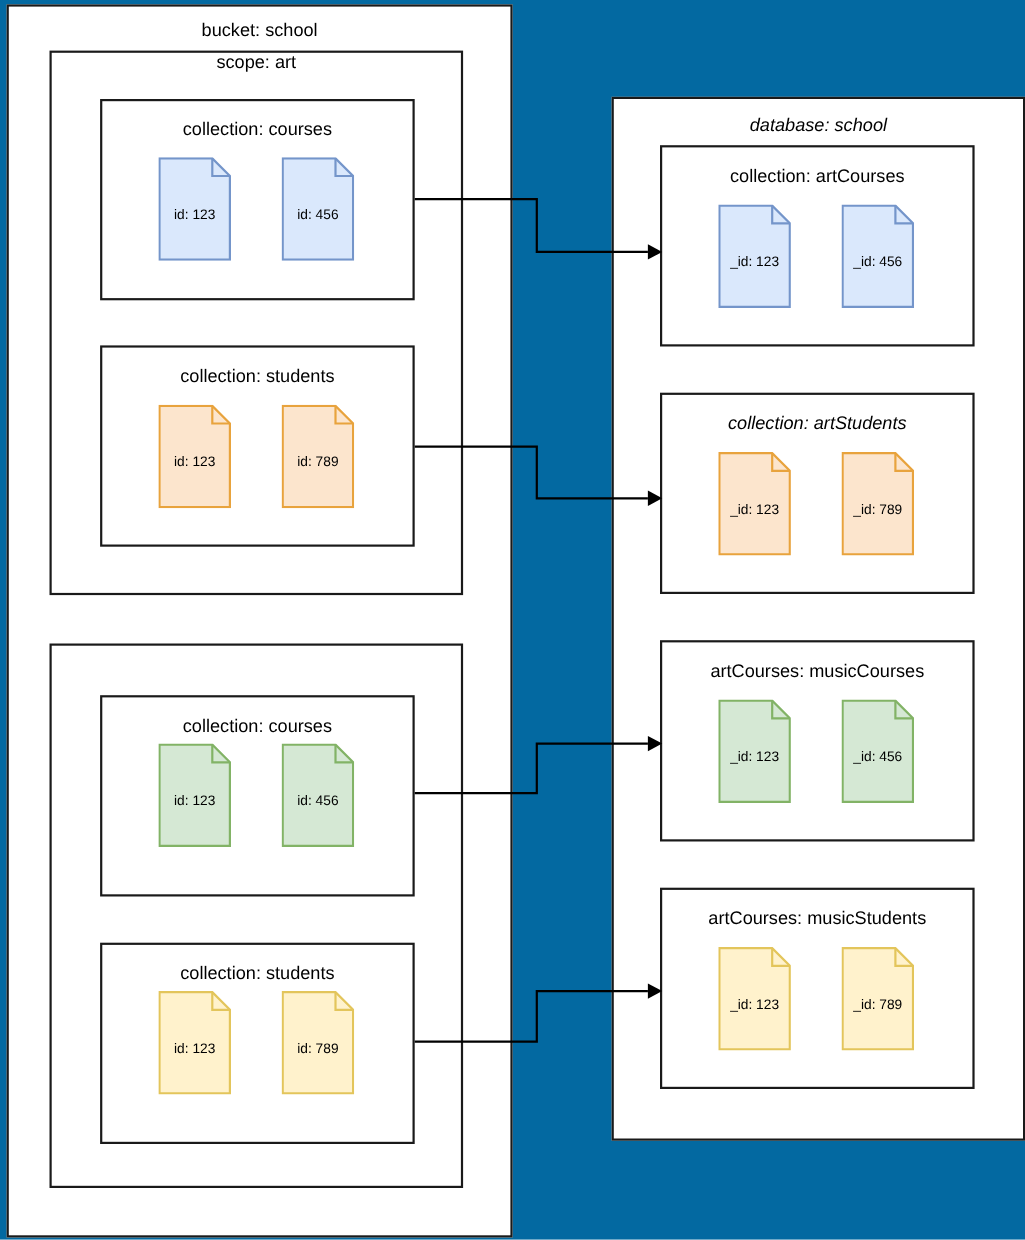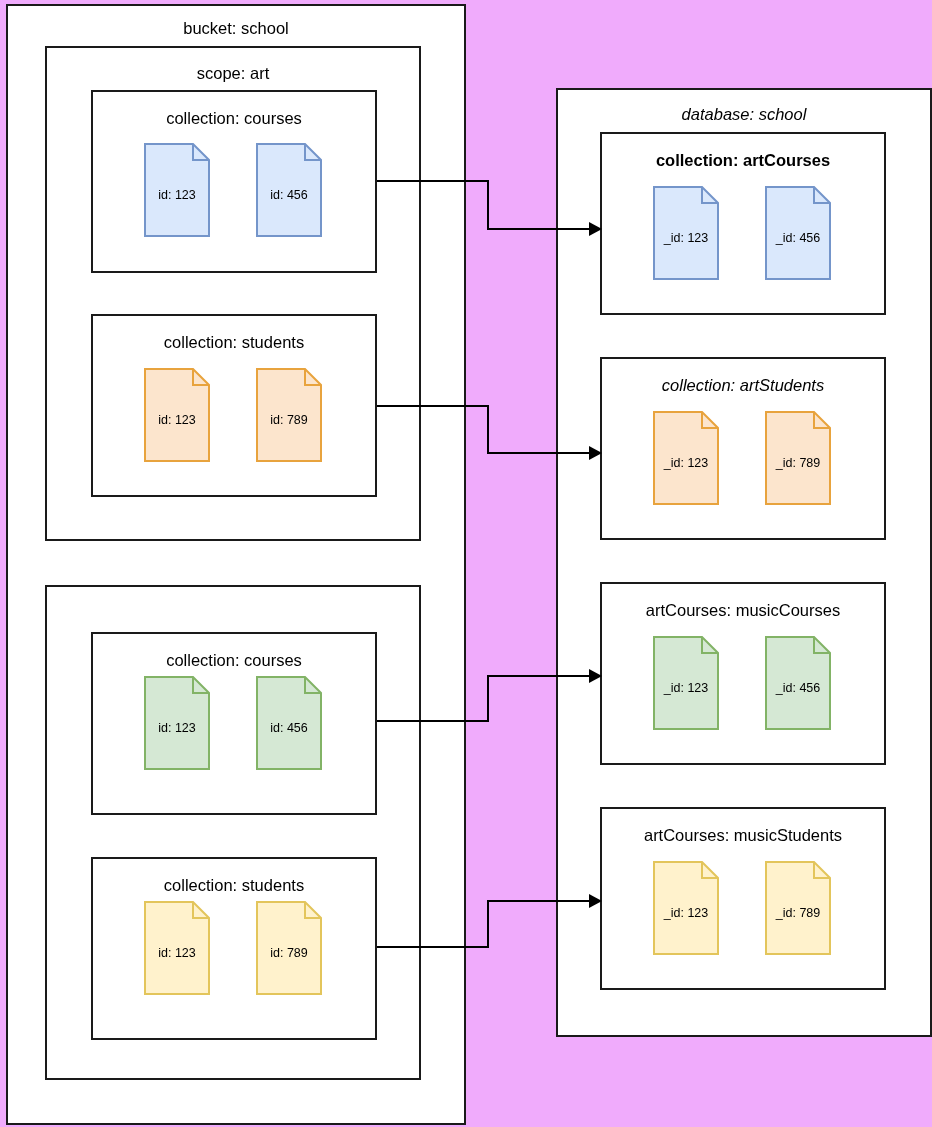--- a/index.html
+++ b/index.html
@@ -5,21 +5,21 @@
   html,body{margin:0;padding:0;background:#ffffff;}
   body{
     font-family:"Liberation Sans", sans-serif;
     color:#000000;
   }
   #stage{
     position:relative;
     width:932px;
     height:1127px;
     overflow:hidden;
-    background:#f0abfc;
+    background:#0369a1;
   }
 
   
   .box{
     position:absolute;
     box-sizing:border-box;
     border:2px solid #1a1a1a;
     background:#ffffff;
   }
   .box-title{
@@ -75,21 +75,21 @@
 </head>
 <body>
 
 <div id="stage">
 
   <div class="box bucket-box" style="left:6px;top:4px;width:460px;height:1121px;">
     <div class="box-title" style="top:13px;">bucket: school</div>
   </div>
 
   <div class="box scope-box" style="left:45px;top:46px;width:376px;height:495px;">
-    <div class="box-title" style="top:16px;">scope: art</div>
+    <div class="box-title" style="top:0;">scope: art</div>
   </div>
 
   <div class="box coll-box" style="left:91px;top:90px;width:286px;height:183px;">
     <div class="box-title" style="top:17px;">collection: courses</div>
   </div>
   <div class="doc" style="left:144px;top:143px;">
     <svg viewBox="0 0 66 94" xmlns="http://www.w3.org/2000/svg">
       <path d="M1,1 H49 L65,17 V93 H1 Z" fill="#dae8fc" stroke="#7495ca" stroke-width="2" stroke-linejoin="miter"></path>
       <path d="M49,1 V17 H65" fill="none" stroke="#7495ca" stroke-width="2" stroke-linejoin="miter"></path>
     </svg>
@@ -159,21 +159,21 @@
       <path d="M49,1 V17 H65" fill="none" stroke="#e3c55b" stroke-width="2" stroke-linejoin="miter"></path>
     </svg>
     <div class="doc-label">id: 789</div>
   </div>
 
   <div class="box db-box" style="left:556px;top:88px;width:376px;height:949px;">
     <div class="box-title" style="top:15px;font-style:italic;">database: school</div>
   </div>
 
   <div class="box coll-box" style="left:600px;top:132px;width:286px;height:183px;">
-    <div class="box-title" style="top:17px;font-weight:bold;">collection: artCourses</div>
+    <div class="box-title" style="top:17px;">collection: artCourses</div>
   </div>
   <div class="doc" style="left:653px;top:186px;">
     <svg viewBox="0 0 66 94" xmlns="http://www.w3.org/2000/svg">
       <path d="M1,1 H49 L65,17 V93 H1 Z" fill="#dae8fc" stroke="#7495ca" stroke-width="2" stroke-linejoin="miter"></path>
       <path d="M49,1 V17 H65" fill="none" stroke="#7495ca" stroke-width="2" stroke-linejoin="miter"></path>
     </svg>
     <div class="doc-label">_id: 123</div>
   </div>
   <div class="doc" style="left:765px;top:186px;">
     <svg viewBox="0 0 66 94" xmlns="http://www.w3.org/2000/svg">

